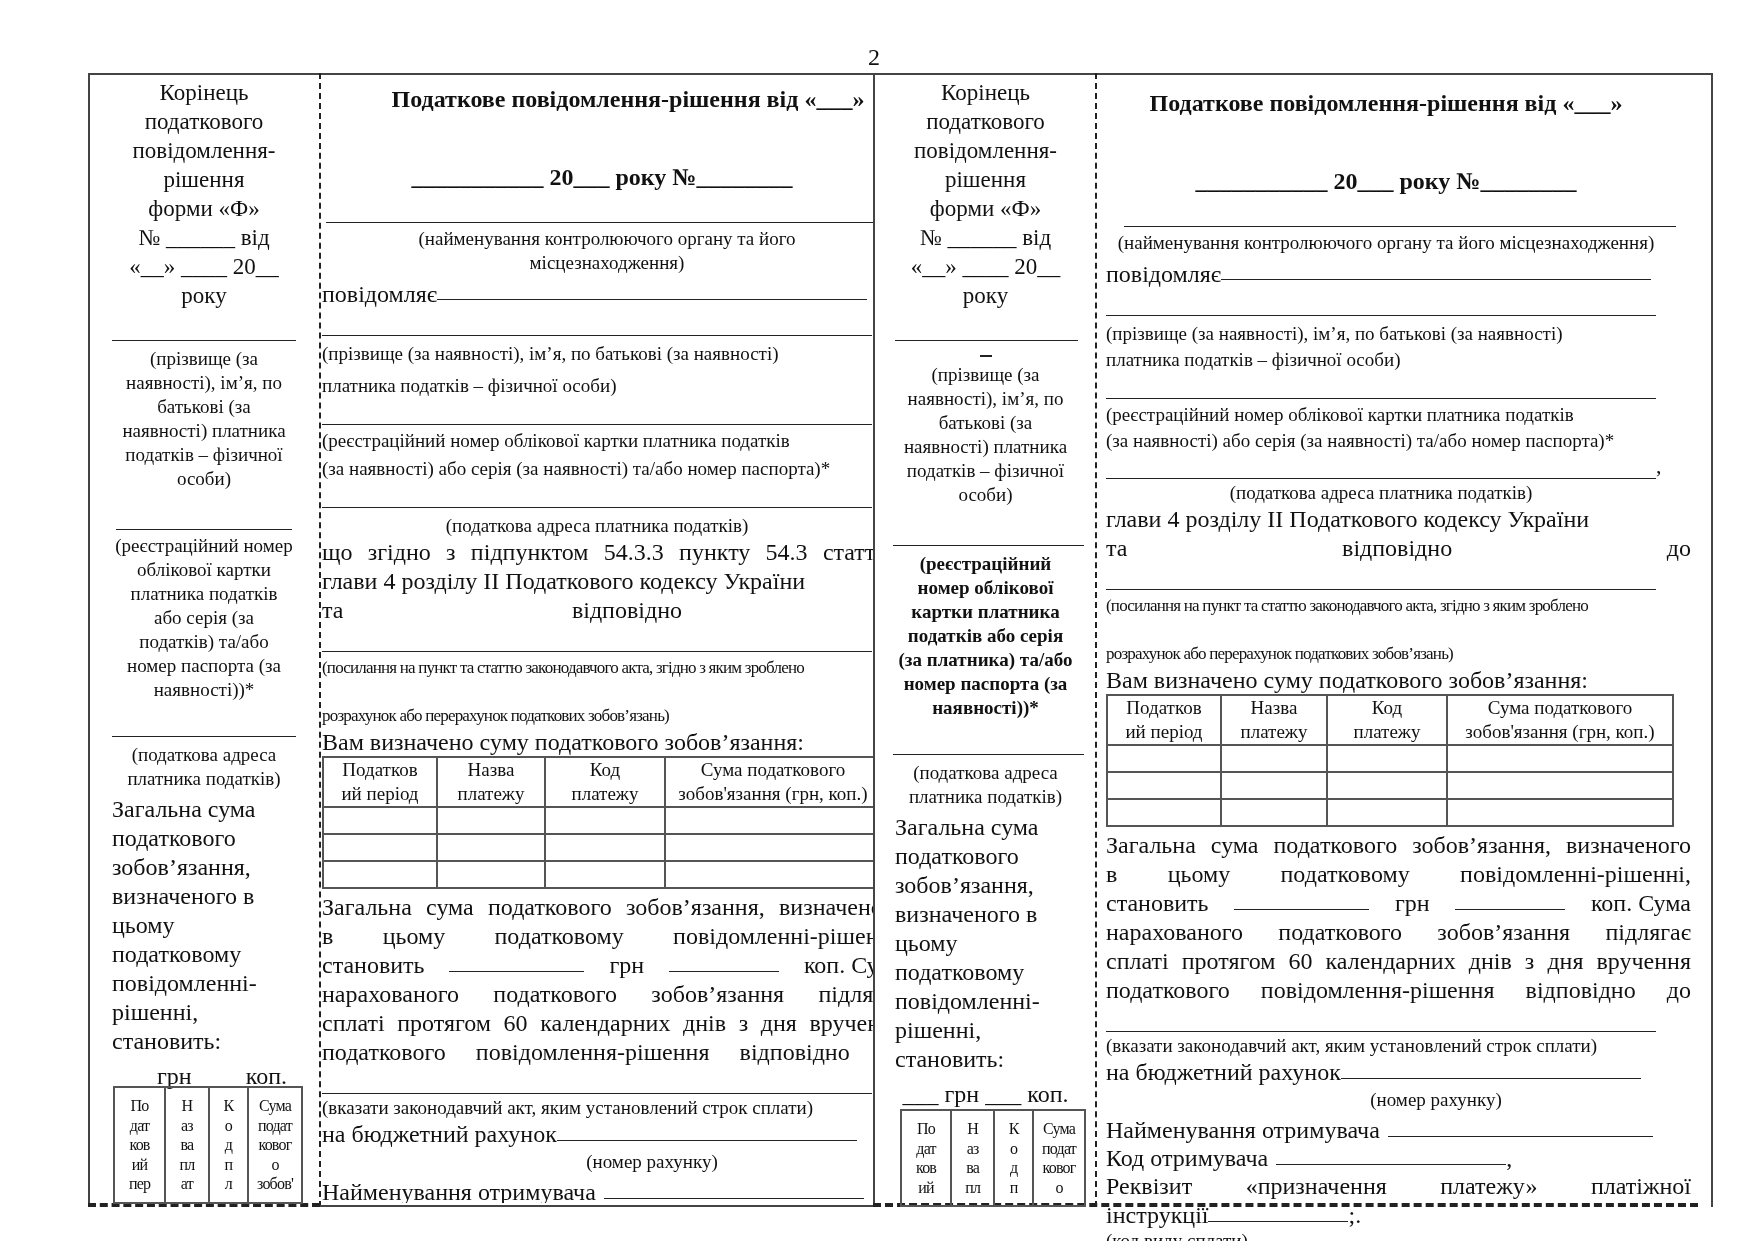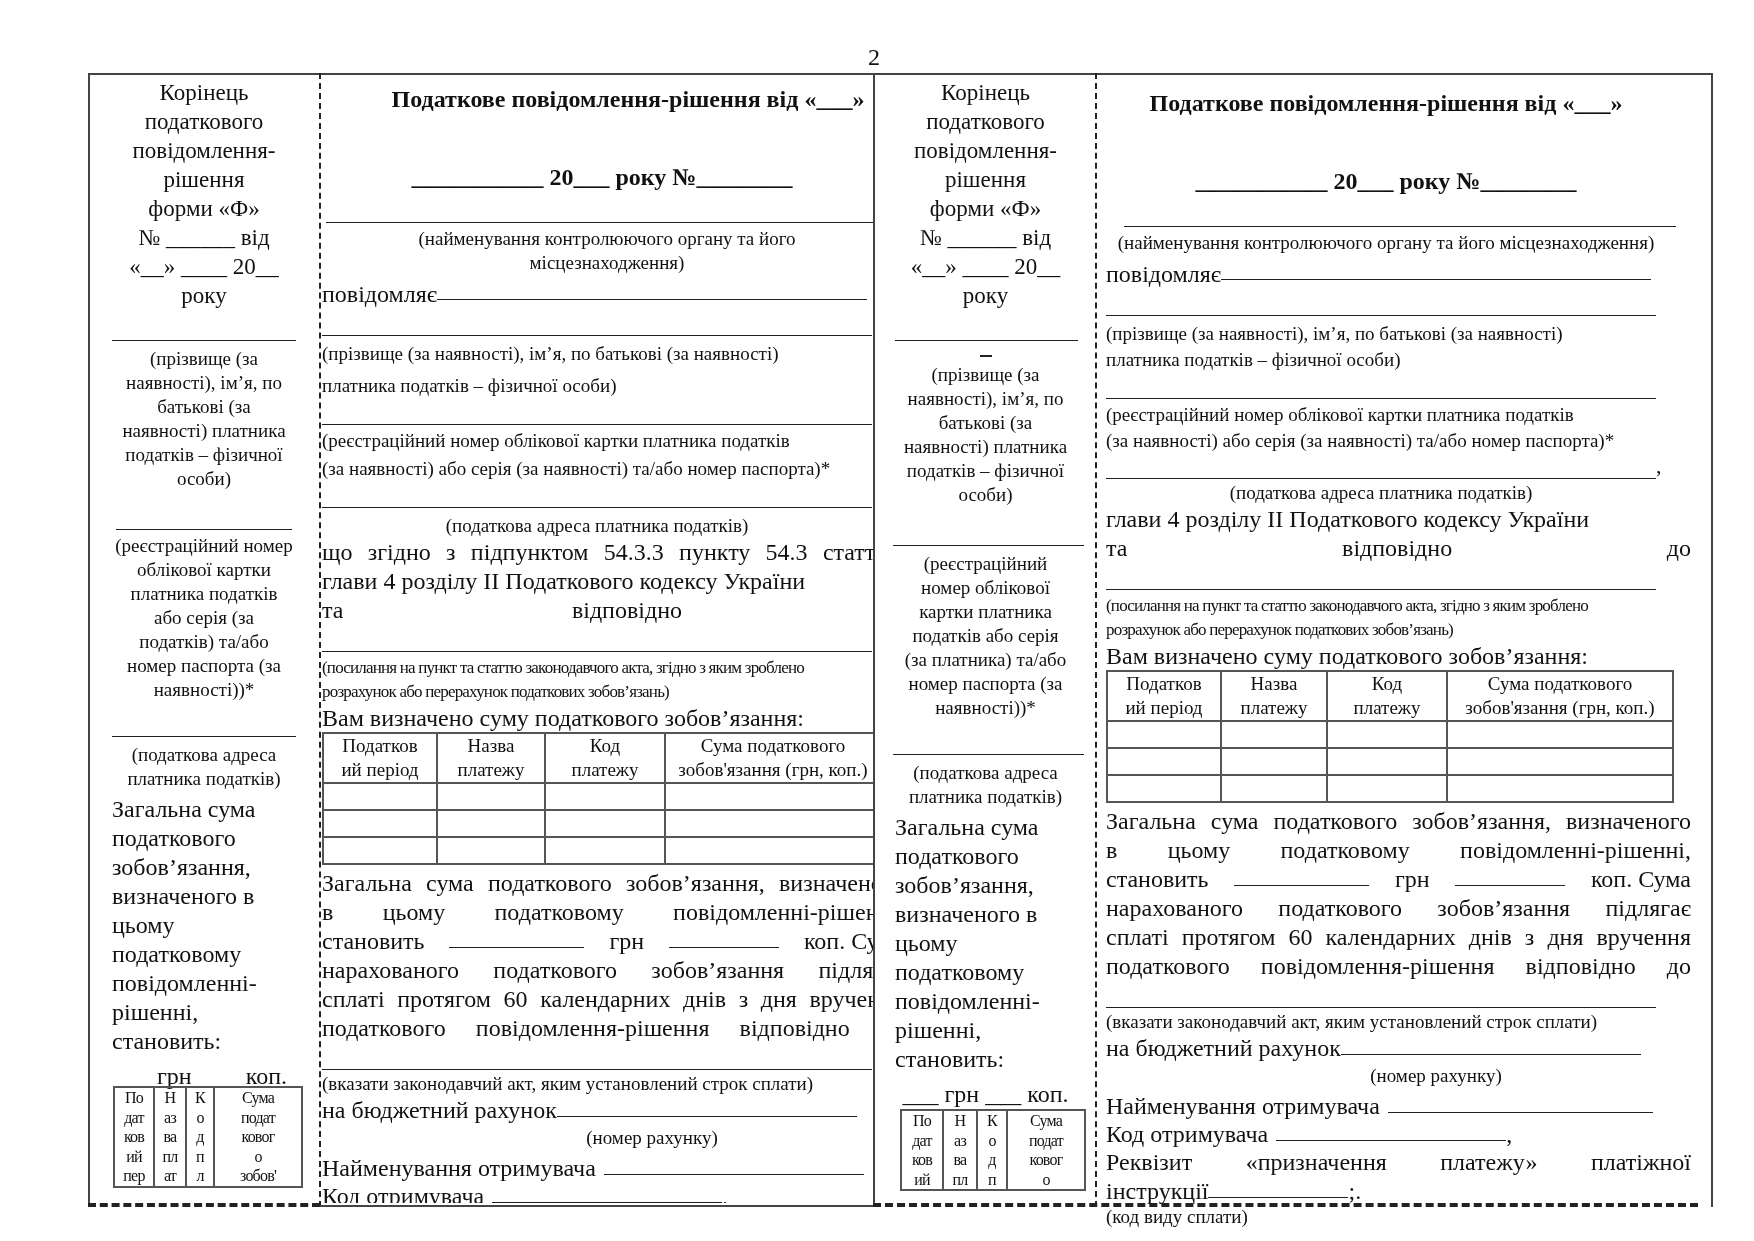--- a/index.html
+++ b/index.html
@@ -11,29 +11,29 @@
   .frame-bottom { position:absolute; top:1205px; height:0; border-top:2px solid #444; }
   .dash-bottom { position:absolute; top:1203px; height:0; border-top:4px dashed #222; }
   .vdash { position:absolute; top:73px; height:1134px; width:0; border-left:2px dashed #222; }
   .stub { position:absolute; top:78px; text-align:center; font-size:23px; line-height:29px; }
   .stub .sm { font-size:19px; line-height:24px; display:block; }
   .stub .lg { font-size:24px; line-height:29px; display:block; text-align:left; }
   .title { font-weight:bold; font-size:24px; text-align:center; line-height:30px;margin-top:48px; }
   .uline { border-bottom:1.5px solid #222; height:22px; }
   .cap { font-size:19px; line-height:24px; }
   .capc { font-size:19px; line-height:24px; text-align:center; }
-  .capn { font-size:17px; line-height:24px; letter-spacing:-0.8px; }
+  .capn { font-size:17px; line-height:24px; letter-spacing:-0.8px;margin-top:24px; }
   .para { font-size:24px; line-height:29px; text-align:justify; }
   .just-last { text-align-last:justify; }
   .row { display:flex; justify-content:space-between; font-size:24px; line-height:29px; }
   table.tax { border-collapse:collapse; font-size:19px; }
   table.tax td { border:2px solid #555; text-align:center; line-height:24px; padding:0 2px; }
   table.tax tr.empty td { height:25px; }
   table.mini { border-collapse:collapse; font-size:16px; letter-spacing:-0.8px; }
-  table.mini td { border:2px solid #555; text-align:center; line-height:19.5px; vertical-align:top; padding:0; }
+  table.mini td { border:2px solid #555; text-align:center; line-height:19.5px; vertical-align:top; padding:8px; }
   .blank { display:inline-block; border-bottom:1.5px solid #222; height:20px; vertical-align:baseline; }
 </style>
 </head>
 <body>
 
 <div class="abs pagenum">2</div>
 
 <div class="frame" style="left:88px; width:787px;"></div>
 <div class="vdash" style="left:319px;"></div>
 <div class="dash-bottom" style="left:88px; width:232px;"></div>
@@ -253,21 +253,21 @@
   <div style="height:2px; width:12px; margin:14px auto 0 auto; background:#222;"></div>
   <div style="margin-top:6px;">
     <span class="sm">(прізвище (за</span>
     <span class="sm">наявності), ім’я, по</span>
     <span class="sm">батькові (за</span>
     <span class="sm">наявності) платника</span>
     <span class="sm">податків – фізичної</span>
     <span class="sm">особи)</span>
   </div>
   <div class="uline" style="margin:16px 4px 0 10px;"></div>
-  <div style="margin-top:6px;">
+  <div style="margin-top:6px;font-weight:bold;">
     <span class="sm">(реєстраційний</span>
     <span class="sm">номер облікової</span>
     <span class="sm">картки платника</span>
     <span class="sm">податків або серія</span>
     <span class="sm">(за платника) та/або</span>
     <span class="sm">номер паспорта (за</span>
     <span class="sm">наявності))*</span>
   </div>
   <div class="uline" style="margin:12px 4px 0 10px;"></div>
   <div style="margin-top:6px;">

